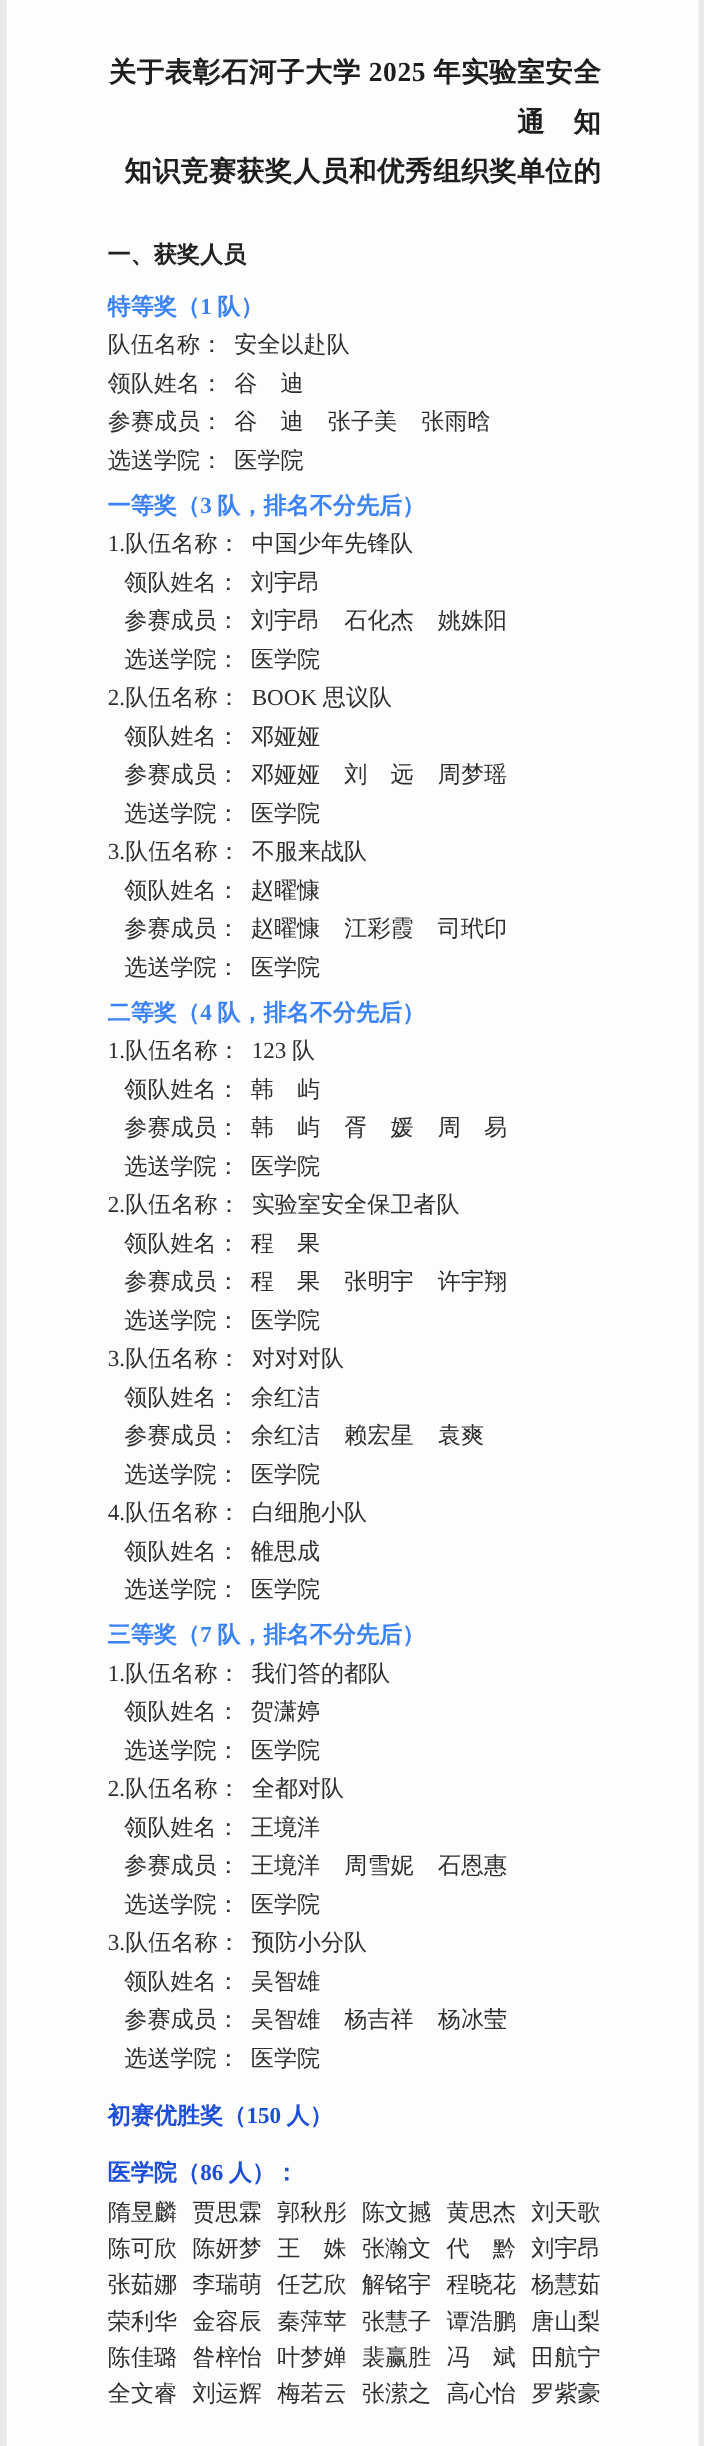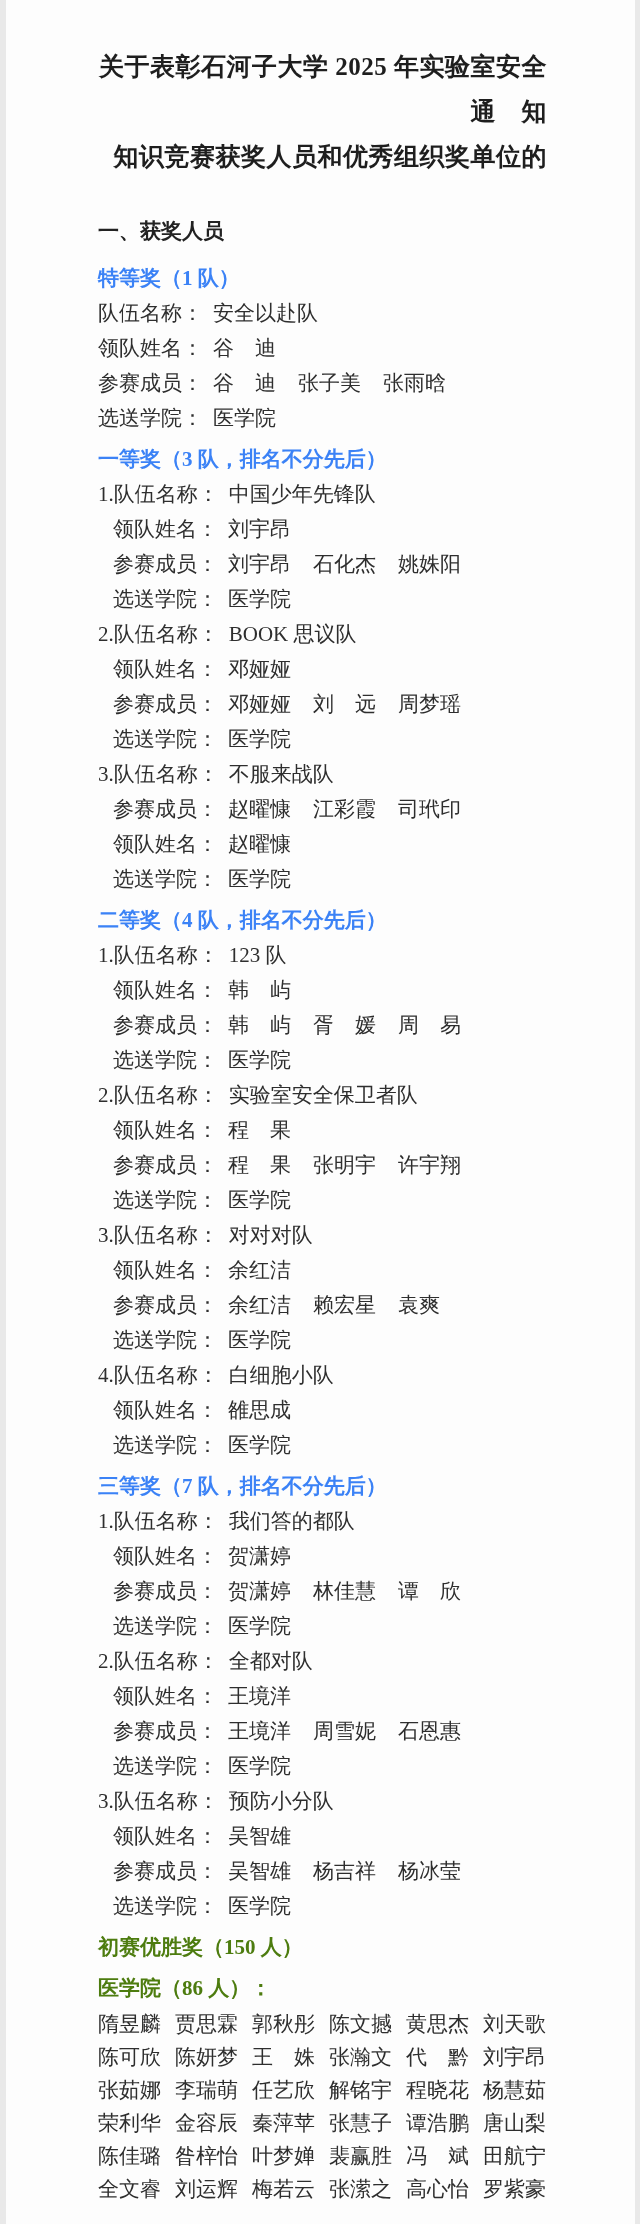--- a/index.html
+++ b/index.html
@@ -49,22 +49,22 @@
   .line .num { display: inline-block; min-width: 15px; }
   .team .sub { padding-left: 15px; }
   .team.plain .sub { padding-left: 0; }
   .lbl { margin-right: 10px; text-align: center; }
   .members-val span { margin-right: 22px; }
   .members-val span:last-child { margin-right: 0; text-align: center; }
   .prelim-heading {
     font-size: 21px;
     font-weight: bold;
     line-height: 35px;
-    color: #4d7c0f;
-    margin-top: 6px;
+    color: #1d4ed8;
+    margin-top: 17px;
   }
   .name-grid { margin: 2px 0 10px 0; }
   .name-row {
     display: flex;
     gap: 14px;
     font-size: 21px;
     line-height: 33px;
     color: #2e2e2e;
     white-space: nowrap;
   }
@@ -99,22 +99,22 @@
         <div class="line sub"><span class="lbl">选送学院：</span><span class="val">医学院</span></div>
       </div>
       <div class="team numbered">
         <div class="line first"><span class="num">2.</span><span class="lbl">队伍名称：</span><span class="val">BOOK 思议队</span></div>
         <div class="line sub"><span class="lbl">领队姓名：</span><span class="val">邓娅娅</span></div>
         <div class="line sub"><span class="lbl">参赛成员：</span><span class="members-val"><span>邓娅娅</span><span>刘　远</span><span>周梦瑶</span></span></div>
         <div class="line sub"><span class="lbl">选送学院：</span><span class="val">医学院</span></div>
       </div>
       <div class="team numbered">
         <div class="line first"><span class="num">3.</span><span class="lbl">队伍名称：</span><span class="val">不服来战队</span></div>
+        <div class="line sub"><span class="lbl">领队姓名：</span><span class="val">赵曜慷</span></div>
         <div class="line sub"><span class="lbl">参赛成员：</span><span class="members-val"><span>赵曜慷</span><span>江彩霞</span><span>司玳印</span></span></div>
-        <div class="line sub"><span class="lbl">领队姓名：</span><span class="val">赵曜慷</span></div>
         <div class="line sub"><span class="lbl">选送学院：</span><span class="val">医学院</span></div>
       </div>
       <div class="group-heading spaced">二等奖（4 队，排名不分先后）</div>
       <div class="team numbered">
         <div class="line first"><span class="num">1.</span><span class="lbl">队伍名称：</span><span class="val">123 队</span></div>
         <div class="line sub"><span class="lbl">领队姓名：</span><span class="val">韩　屿</span></div>
         <div class="line sub"><span class="lbl">参赛成员：</span><span class="members-val"><span>韩　屿</span><span>胥　媛</span><span>周　易</span></span></div>
         <div class="line sub"><span class="lbl">选送学院：</span><span class="val">医学院</span></div>
       </div>
       <div class="team numbered">
@@ -131,21 +131,20 @@
       </div>
       <div class="team numbered">
         <div class="line first"><span class="num">4.</span><span class="lbl">队伍名称：</span><span class="val">白细胞小队</span></div>
         <div class="line sub"><span class="lbl">领队姓名：</span><span class="val">雒思成</span></div>
         <div class="line sub"><span class="lbl">选送学院：</span><span class="val">医学院</span></div>
       </div>
       <div class="group-heading spaced">三等奖（7 队，排名不分先后）</div>
       <div class="team numbered">
         <div class="line first"><span class="num">1.</span><span class="lbl">队伍名称：</span><span class="val">我们答的都队</span></div>
         <div class="line sub"><span class="lbl">领队姓名：</span><span class="val">贺潇婷</span></div>
-        <div class="line sub"><span class="lbl">参赛成员：</span><span class="members-val"><span>贺潇婷</span><span>林佳慧</span><span>谭　欣</span></span></div>
         <div class="line sub"><span class="lbl">选送学院：</span><span class="val">医学院</span></div>
       </div>
       <div class="team numbered">
         <div class="line first"><span class="num">2.</span><span class="lbl">队伍名称：</span><span class="val">全都对队</span></div>
         <div class="line sub"><span class="lbl">领队姓名：</span><span class="val">王境洋</span></div>
         <div class="line sub"><span class="lbl">参赛成员：</span><span class="members-val"><span>王境洋</span><span>周雪妮</span><span>石恩惠</span></span></div>
         <div class="line sub"><span class="lbl">选送学院：</span><span class="val">医学院</span></div>
       </div>
       <div class="team numbered">
         <div class="line first"><span class="num">3.</span><span class="lbl">队伍名称：</span><span class="val">预防小分队</span></div>

